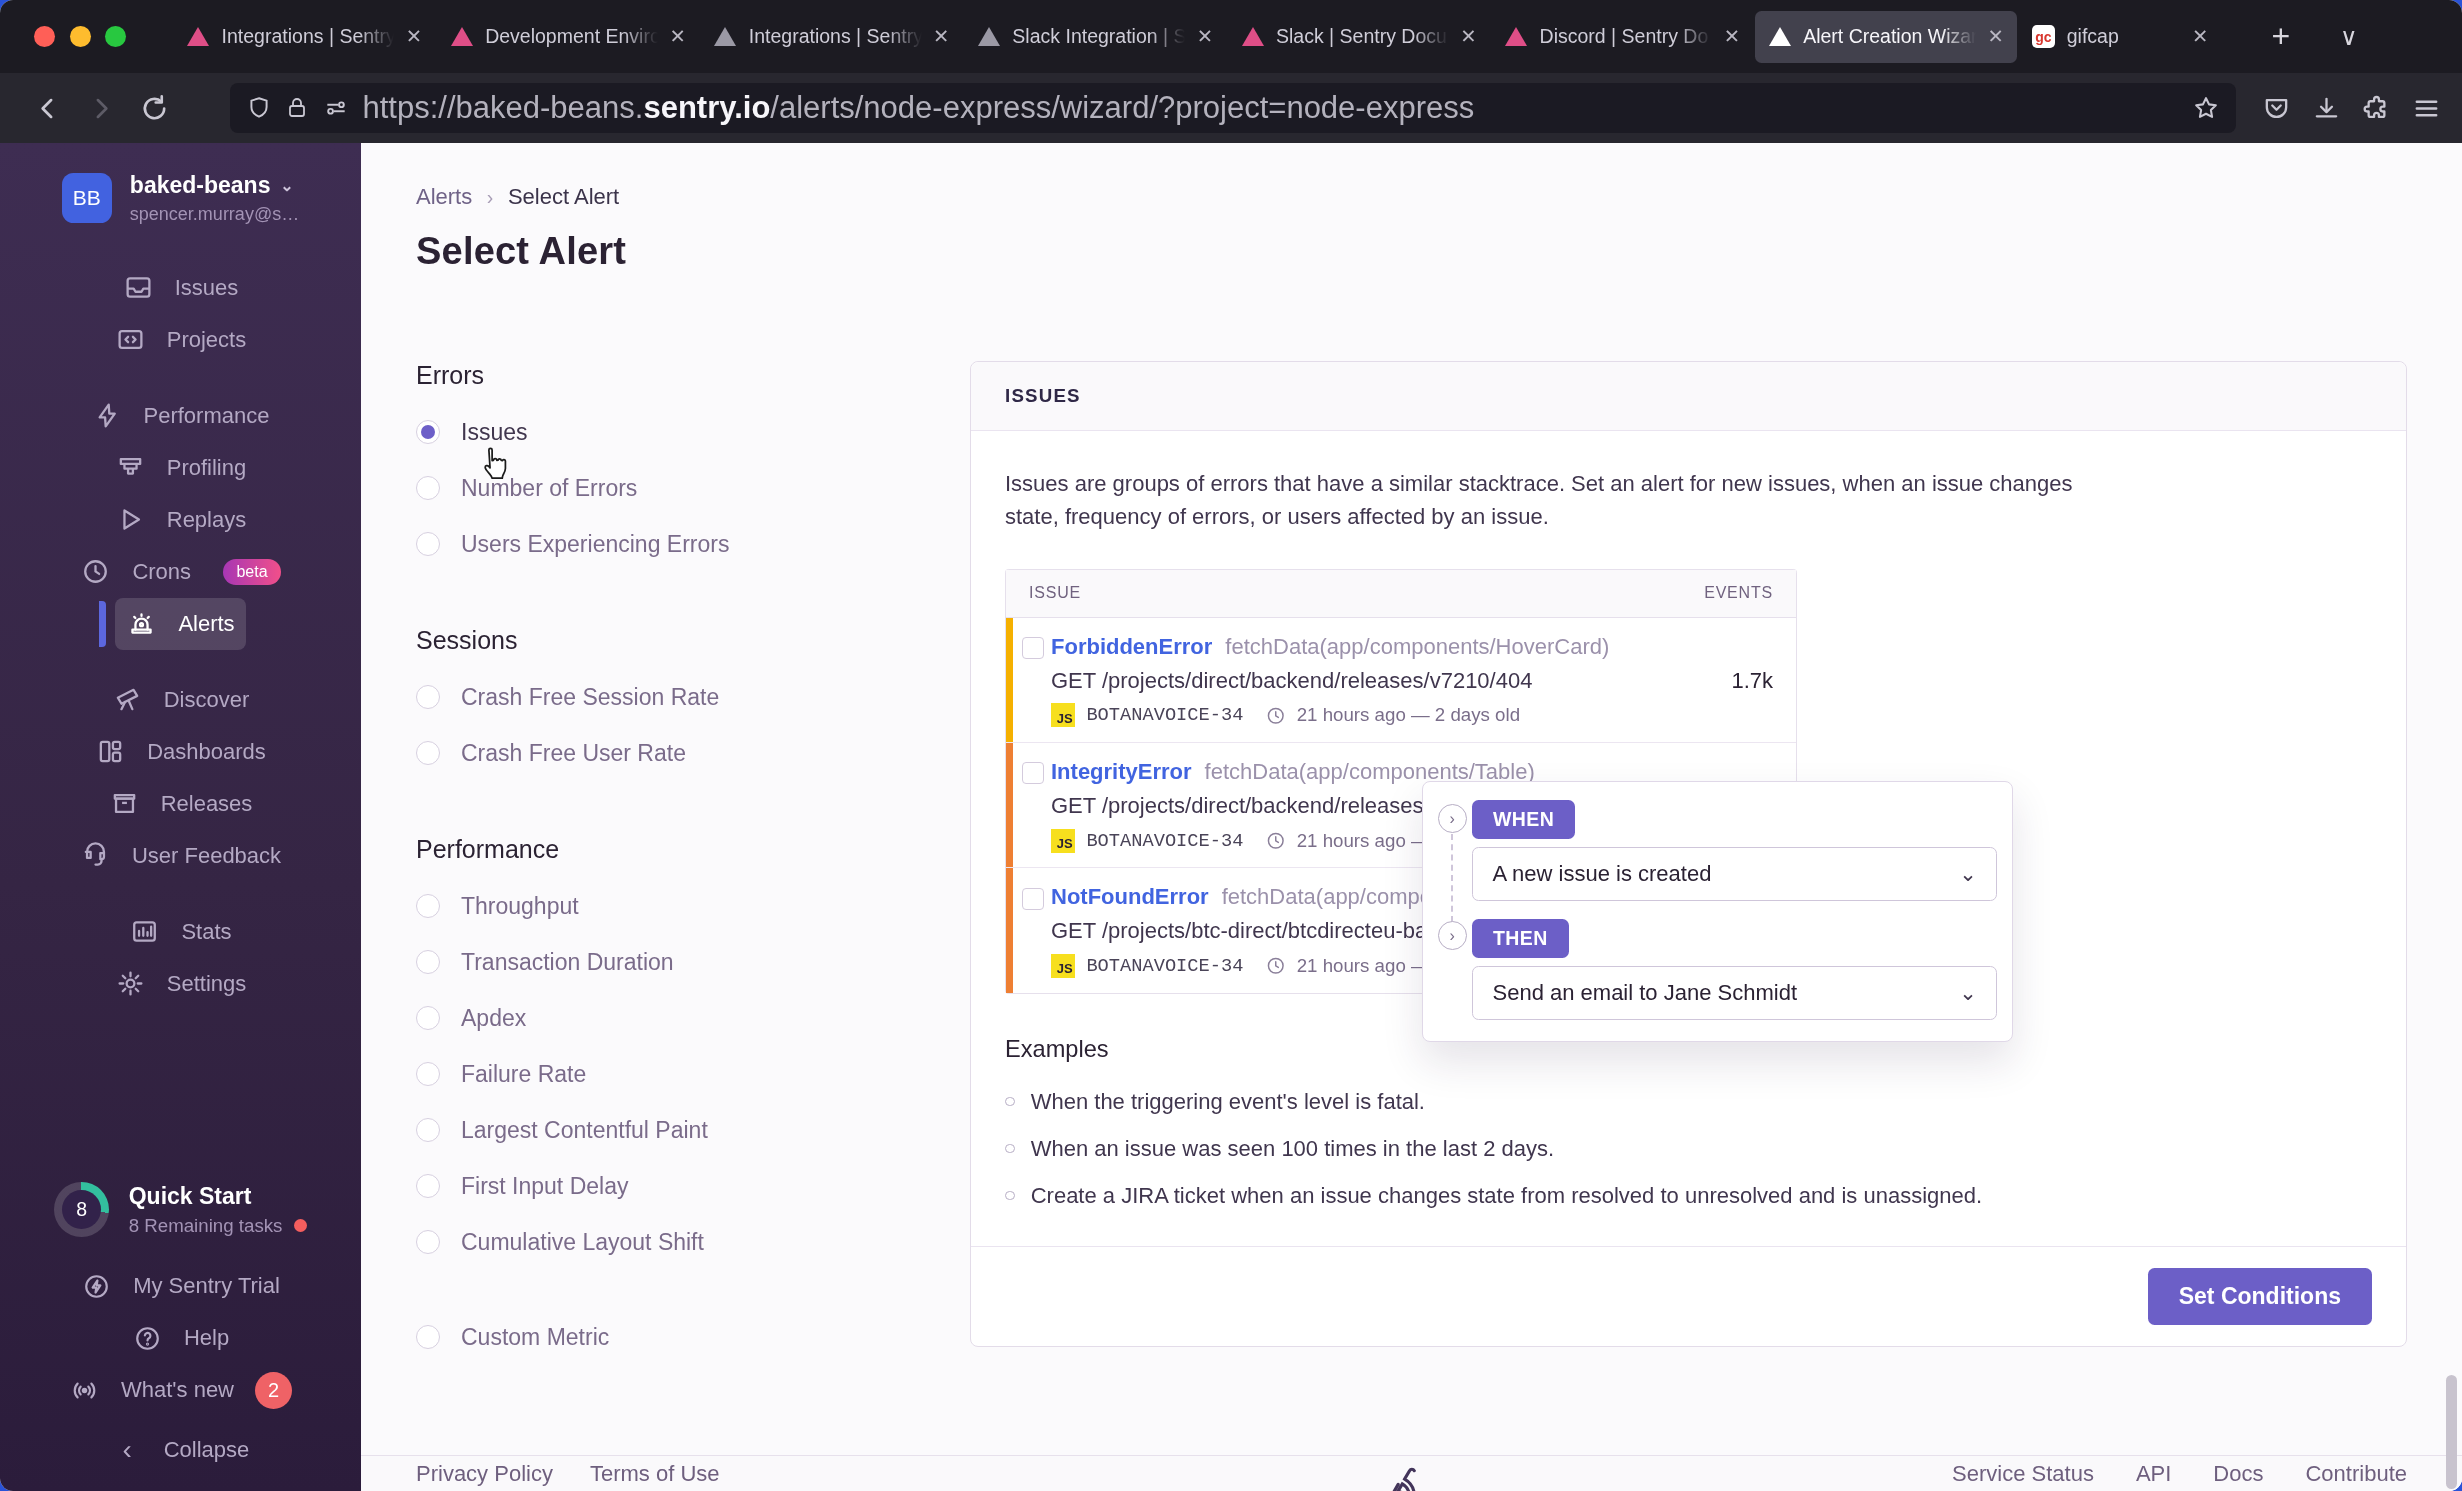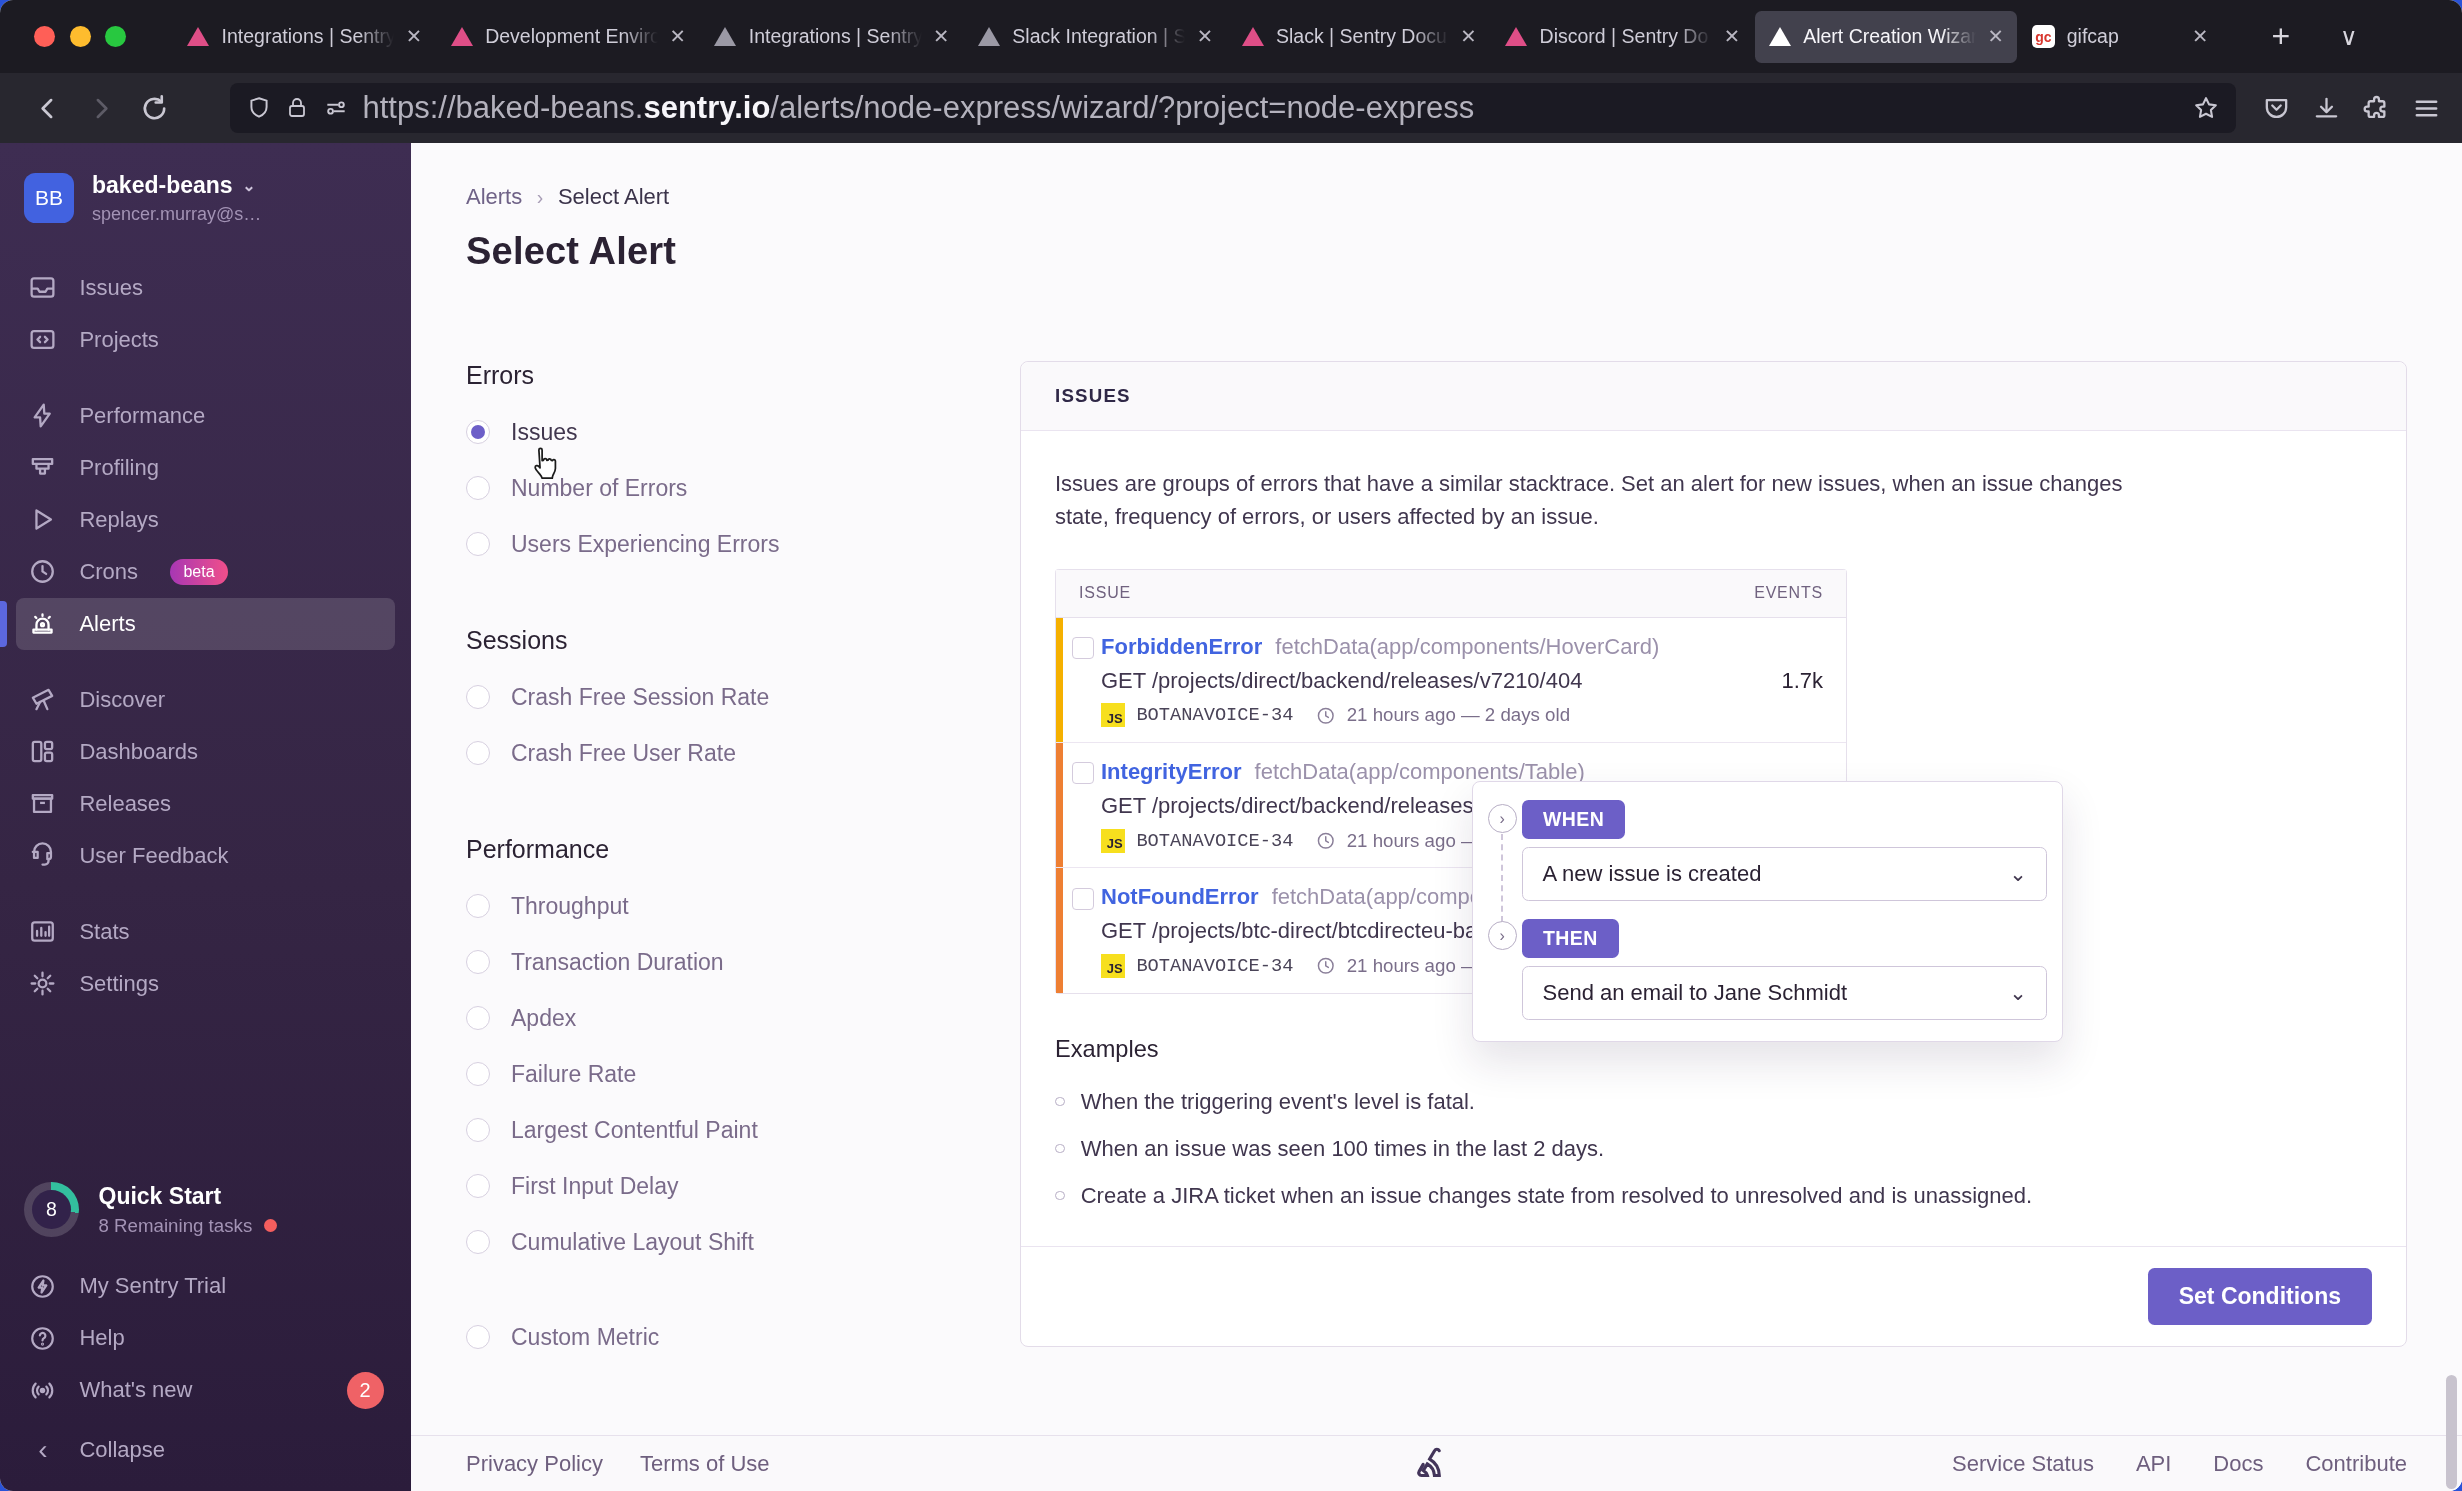--- a/index.html
+++ b/index.html
@@ -29,21 +29,21 @@
   .nav-ico { width:47px; height:47px; display:flex; align-items:center; justify-content:center; border-radius:6.5px; }
   .nav-ico svg { display:block; }
   .urlbar { flex:1; height:50px; background:#1b1a23; border-radius:8px; display:flex; align-items:center; padding:0 16px; margin:0 11.4px 0 45px; min-width:0; }
   .urlbar .sec-ico { margin-right:13px; display:flex; align-items:center; }
   .url-text { font-size:31px; color:#b4b2bd; white-space:nowrap; overflow:hidden; flex:1; }
   .url-text b { color:#f7f6fa; font-weight:bold; }
   .toolbar-right { display:flex; align-items:center; gap:21px; margin-left:8px; }
 
   
   .content { flex:1; display:flex; min-height:0; }
-  .sidebar { width:411px; flex:0 0 auto; background:linear-gradient(180deg,#3e2d52 0%,#352544 55%,#2b1c3b 100%); color:#b4a9c4; display:flex; flex-direction:column; padding:29px 16px 14.6px; position:relative; }
+  .sidebar { width:361px; flex:0 0 auto; background:linear-gradient(180deg,#3e2d52 0%,#352544 55%,#2b1c3b 100%); color:#b4a9c4; display:flex; flex-direction:column; padding:29px 16px 14.6px; position:relative;align-items:center; }
   .org { display:flex; gap:18px; padding:0 8px; margin-bottom:37px; align-items:center; }
   .avatar { width:50px; height:50px; border-radius:11.4px; background:#4262e0; color:#fff; font-size:21px; display:flex; align-items:center; justify-content:center; flex:0 0 auto; }
   .org-name { color:#ffffff; font-weight:bold; font-size:23px; display:flex; align-items:center; gap:9.7px; }
   .org-email { color:#a393b5; font-size:18px; margin-top:4.9px; }
   .chev { font-size:16px; color:#cfc5dc; }
   .nav-item { height:52px; display:flex; align-items:center; gap:21px; padding:0 11.4px; font-size:22px; border-radius:8px; position:relative; }
   .nav-item .ni-icon { width:31px; display:flex; justify-content:center; flex:0 0 auto; }
   .nav-item.active { background:rgba(255,255,255,0.14); color:#ffffff; }
   .nav-item.active::before { content:""; position:absolute; left:-16px; top:3.2px; bottom:3.2px; width:7.3px; border-radius:0 4px 4px 0; background:#5c67de; }
   .nav-gap { height:24px; flex:0 0 auto; }
@@ -108,21 +108,21 @@
   .popup { position:absolute; left:1061px; top:638px; width:591px; background:#fff; border:1.6px solid #e0d8e8; border-radius:8px; box-shadow:0 19.5px 41px rgba(45,28,66,0.12); padding:18px 14.6px 21px 49px; z-index:30; }
   .pp-circle { position:absolute; left:14.6px; width:29px; height:29px; border-radius:50%; border:1.6px solid #b7aec5; color:#7a6e8a; display:flex; align-items:center; justify-content:center; font-size:16px; background:#fff; z-index:2; }
   .pp-c1 { top:22px; } .pp-c2 { top:139px; }
   .pp-dash { position:absolute; left:28px; top:52px; height:88px; border-left:2.4px dashed #cfc6da; }
   .pp-badge { display:inline-block; background:#6c5fc7; color:#fff; font-weight:bold; font-size:19.5px; letter-spacing:0.4px; padding:8px 21px; border-radius:6.5px; }
   .pp-select { margin-top:8px; height:54px; border:1.6px solid #cfc6da; border-radius:6.5px; display:flex; align-items:center; justify-content:space-between; padding:0 19.5px; font-size:22px; color:#2b2233; background:#fff; }
   .pp-select .chevron { font-size:21px; color:#40364e; }
   .pp-then { margin-top:18px; }
 
   
-  .page-footer { position:absolute; left:0; right:0; bottom:0; height:56px; background:#faf9fb; border-top:1.6px solid #e7e1ec; display:flex; align-items:center; padding:0 55px; font-size:22px; color:#6e5f7e; }
+  .page-footer { position:absolute; left:0; right:0; bottom:0; height:36px; background:#faf9fb; border-top:1.6px solid #e7e1ec; display:flex; align-items:center; padding:0 55px; font-size:22px; color:#6e5f7e; }
   .pf-left { display:flex; gap:37px; }
   .pf-right { display:flex; gap:42px; margin-left:auto; }
   .pf-logo { position:absolute; left:50%; transform:translateX(-50%); top:8px; }
 
   .scroll-thumb { position:absolute; right:4.9px; bottom:1.6px; width:11.4px; height:114px; border-radius:5.7px; background:#c8c3ce; z-index:40; }
 
   .cursor-hand { position:absolute; left:114px; top:302px; z-index:50; }
 
   svg { display:block; }
 </style>

